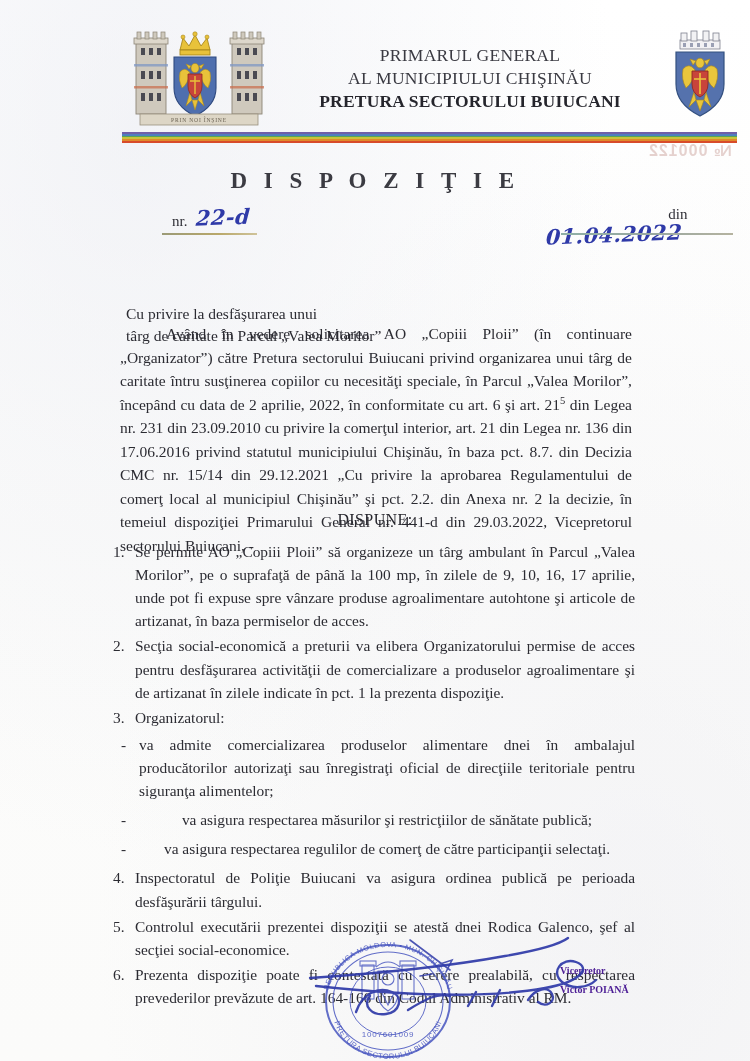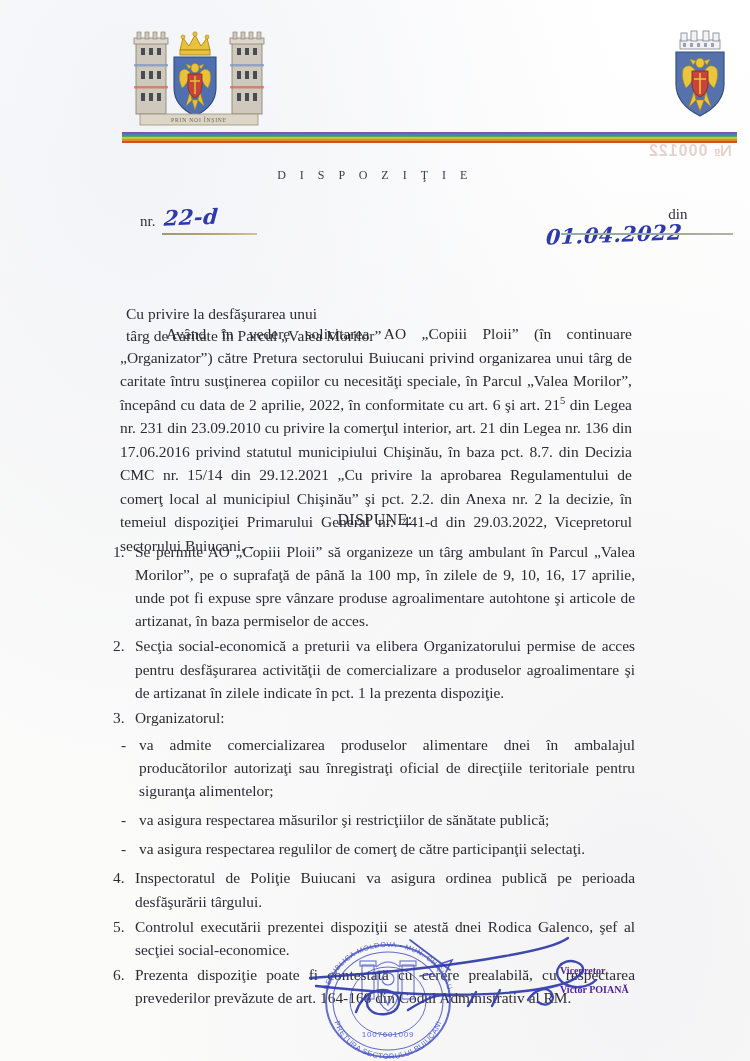--- a/index.html
+++ b/index.html
@@ -89,22 +89,22 @@
     transform: scaleX(-1);
     letter-spacing: 1px;
     user-select: none;
   }
 
   
   .doc-title {
     position: absolute;
     left: 0; right: 0; top: 168px;
     text-align: center;
-    font-size: 12px;
-    font-weight: normal;
+    font-size: 23px;
+    font-weight: bold;
     letter-spacing: 5.5px;
     color: #3b3b42;
   }
 
   
   .meta-row {
     position: absolute;
     left: 0; right: 0; top: 206px;
     height: 34px;
   }
@@ -118,20 +118,21 @@
     position: absolute;
     left: 537px; top: 0;
     display: flex;
     align-items: flex-end;
     flex-direction: column;
   }
   .meta-label {
     font-size: 15px;
     color: #2f2f36;
     padding-bottom: 2px;
+    margin-left: 32px;
   }
   .handwriting {
     font-family: "DejaVu Serif", serif;
     font-style: italic;
     font-weight: bold;
     font-size: 21px;
     color: #2f3aa8;
     letter-spacing: 0.5px;
     transform: rotate(-2.2deg) skewX(-6deg);
     transform-origin: left bottom;
@@ -231,21 +232,21 @@
   }
   .sub-dash {
     flex: 0 0 auto;
     width: 18px;
   }
   .sub-text {
     flex: 1 1 auto;
     text-align: justify;
     hyphens: none;
   }
-  .sub-item.flush .sub-text { text-align: left; }
+  .sub-item.flush .sub-text { text-align: center; }
 
   
   .signature {
     position: absolute;
     left: 560px; top: 962px;
     width: 170px;
     text-align: left;
     font-size: 10px;
     font-weight: bold;
     color: #4c1d95;
@@ -375,20 +376,25 @@
         <path d="M53 41 Q47 34 41 42 Q43 55 50 60 Q55 51 53 41 Z"></path>
         <path d="M30 64 L25 79 L32 72 Z"></path>
         <path d="M42 64 L47 79 L40 72 Z"></path>
         <path d="M32 72 L36 83 L40 72 Z"></path>
       </g>
 
       <path d="M28 43 H44 V56 Q44 65 36 69 Q28 65 28 56 Z" fill="#c8443a" stroke="#8d2a22" stroke-width="0.9"></path>
       <path d="M36 45 V66 M30 51 H42" stroke="#e9c63c" stroke-width="1.6" fill="none"></path>
     </svg>
 
+    <div class="header-titles">
+      <div class="line1">PRIMARUL GENERAL</div>
+      <div class="line2">AL MUNICIPIULUI CHIŞINĂU</div>
+      <div class="line3">PRETURA SECTORULUI BUIUCANI</div>
+    </div>
   </div>
 
   <div class="tricolor">
     <i style="background:#6f5fa8"></i>
     <i style="background:#4f7fbf"></i>
     <i style="background:#5aa84f"></i>
     <i style="background:#c9c23c"></i>
     <i style="background:#e08a2a"></i>
     <i style="background:#d84b2a"></i>
   </div>

